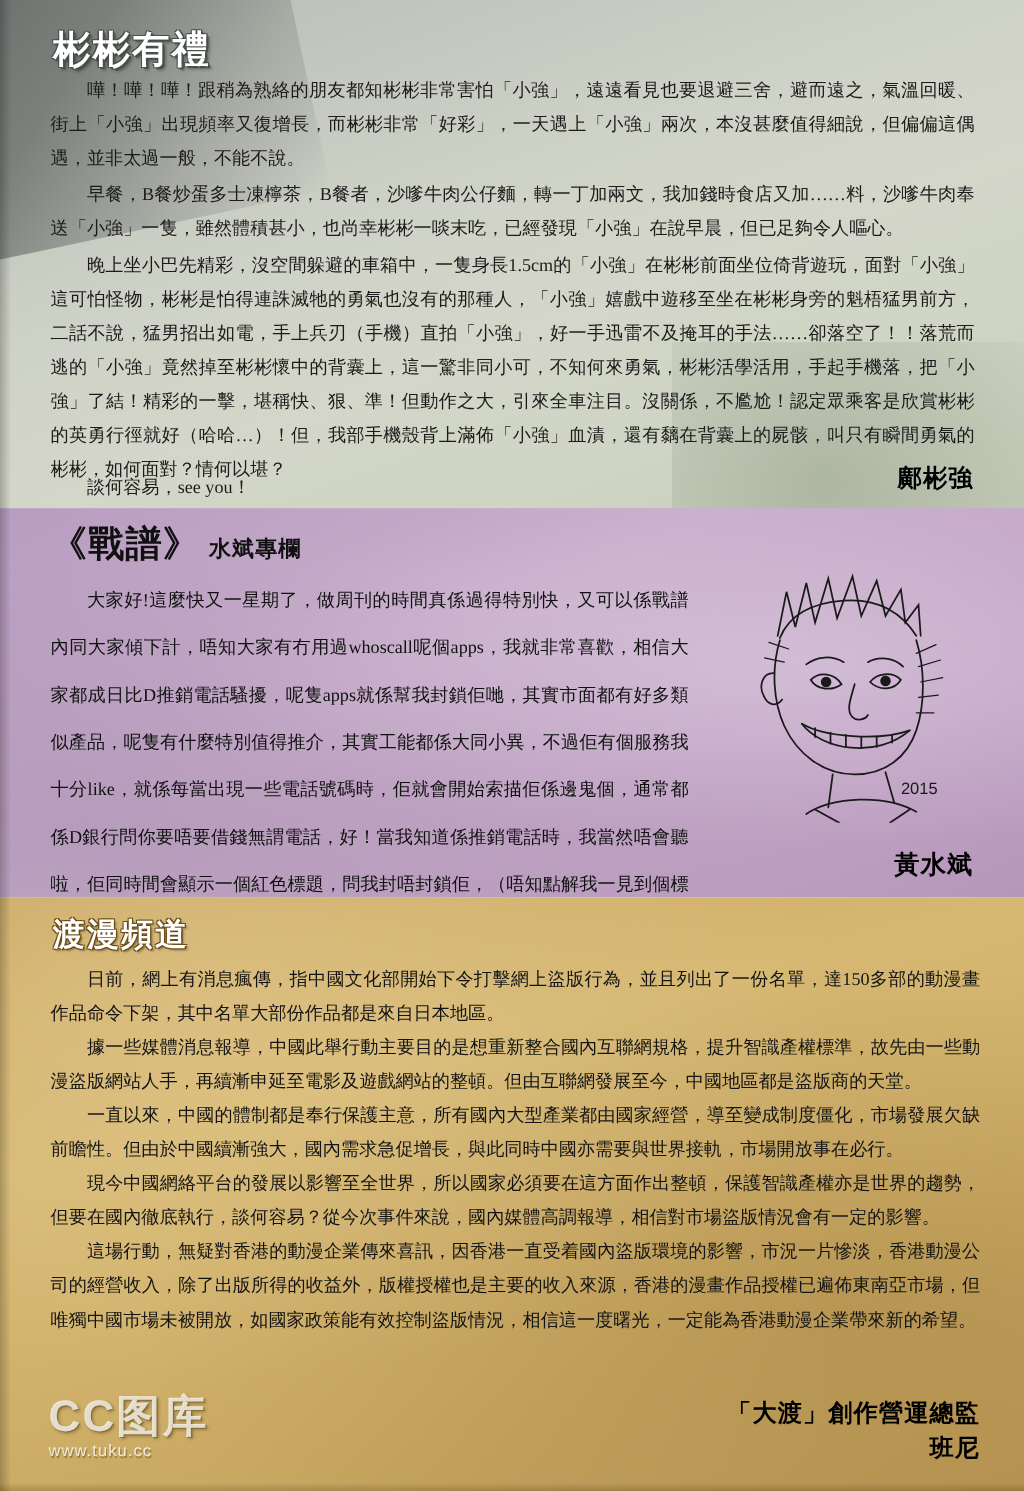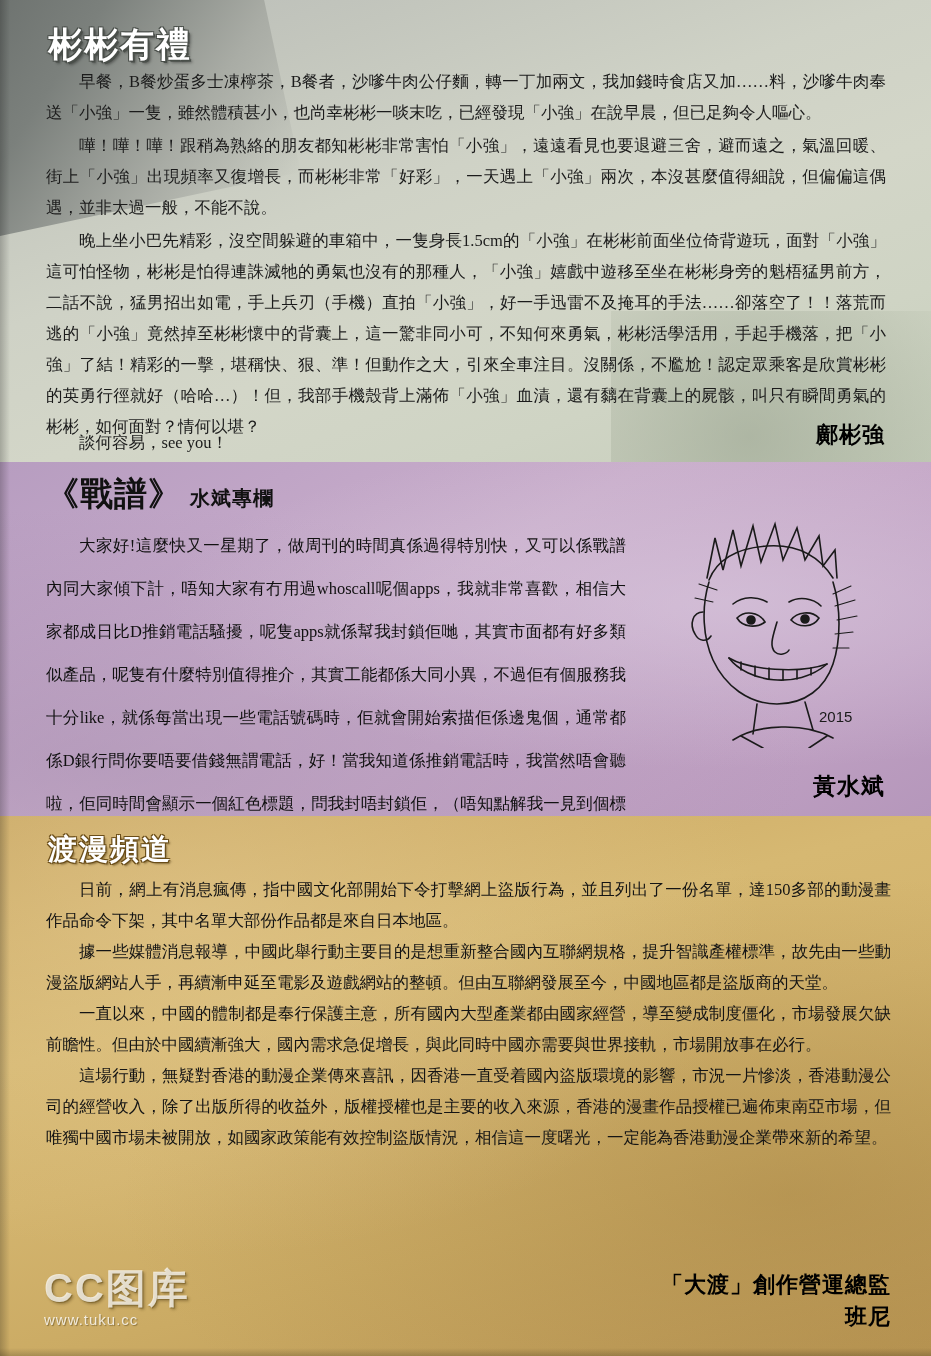--- a/index.html
+++ b/index.html
@@ -272,22 +272,22 @@
 </style>
 </head>
 <body>
 
 <div class="page">
 
   <div class="sec1">
     <div class="sec1-title">彬彬有禮</div>
 
     <div class="sec1-body">
+      <p>嘩！嘩！嘩！跟稍為熟絡的朋友都知彬彬非常害怕「小強」，遠遠看見也要退避三舍，避而遠之，氣溫回暖、街上「小強」出現頻率又復增長，而彬彬非常「好彩」，一天遇上「小強」兩次，本沒甚麼值得細說，但偏偏這偶遇，並非太過一般，不能不說。</p>
       <p>早餐，B餐炒蛋多士凍檸茶，B餐者，沙嗲牛肉公仔麵，轉一丁加兩文，我加錢時食店又加……料，沙嗲牛肉奉送「小強」一隻，雖然體積甚小，也尚幸彬彬一啖末吃，已經發現「小強」在說早晨，但已足夠令人嘔心。</p>
-      <p>嘩！嘩！嘩！跟稍為熟絡的朋友都知彬彬非常害怕「小強」，遠遠看見也要退避三舍，避而遠之，氣溫回暖、街上「小強」出現頻率又復增長，而彬彬非常「好彩」，一天遇上「小強」兩次，本沒甚麼值得細說，但偏偏這偶遇，並非太過一般，不能不說。</p>
       <p>晚上坐小巴先精彩，沒空間躲避的車箱中，一隻身長1.5cm的「小強」在彬彬前面坐位倚背遊玩，面對「小強」這可怕怪物，彬彬是怕得連誅滅牠的勇氣也沒有的那種人，「小強」嬉戲中遊移至坐在彬彬身旁的魁梧猛男前方，二話不說，猛男招出如電，手上兵刃（手機）直拍「小強」，好一手迅雷不及掩耳的手法……卻落空了！！落荒而逃的「小強」竟然掉至彬彬懷中的背囊上，這一驚非同小可，不知何來勇氣，彬彬活學活用，手起手機落，把「小強」了結！精彩的一擊，堪稱快、狠、準！但動作之大，引來全車注目。沒關係，不尷尬！認定眾乘客是欣賞彬彬的英勇行徑就好（哈哈…）！但，我部手機殼背上滿佈「小強」血漬，還有黐在背囊上的屍骸，叫只有瞬間勇氣的彬彬，如何面對？情何以堪？</p>
     </div>
 
     <div class="sec1-bye">談何容易，see you！</div>
     <div class="sec1-sign">鄺彬強</div>
   </div>
 
   <div class="sec2">
     <div class="sec2-title">
       <span class="main">《戰譜》</span>
@@ -336,20 +336,21 @@
     <div class="sec2-sign">黃水斌</div>
   </div>
 
   <div class="sec3">
     <div class="sec3-title">渡漫頻道</div>
 
     <div class="sec3-body">
       <p>日前，網上有消息瘋傳，指中國文化部開始下令打擊網上盜版行為，並且列出了一份名單，達150多部的動漫畫作品命令下架，其中名單大部份作品都是來自日本地區。</p>
       <p>據一些媒體消息報導，中國此舉行動主要目的是想重新整合國內互聯網規格，提升智識產權標準，故先由一些動漫盜版網站人手，再續漸申延至電影及遊戲網站的整頓。但由互聯網發展至今，中國地區都是盜版商的天堂。</p>
       <p>一直以來，中國的體制都是奉行保護主意，所有國內大型產業都由國家經營，導至變成制度僵化，市場發展欠缺前瞻性。但由於中國續漸強大，國內需求急促增長，與此同時中國亦需要與世界接軌，市場開放事在必行。</p>
+      <p>現今中國網絡平台的發展以影響至全世界，所以國家必須要在這方面作出整頓，保護智識產權亦是世界的趨勢，但要在國內徹底執行，談何容易？從今次事件來說，國內媒體高調報導，相信對市場盜版情況會有一定的影響。</p>
       <p>這場行動，無疑對香港的動漫企業傳來喜訊，因香港一直受着國內盜版環境的影響，市況一片慘淡，香港動漫公司的經營收入，除了出版所得的收益外，版權授權也是主要的收入來源，香港的漫畫作品授權已遍佈東南亞市場，但唯獨中國市場未被開放，如國家政策能有效控制盜版情況，相信這一度曙光，一定能為香港動漫企業帶來新的希望。</p>
     </div>
 
     <div class="sec3-sign">
       <div class="line1">「大渡」創作營運總監</div>
       <div class="line2">班尼</div>
     </div>
 
     <div class="watermark">
       <div class="wm-main">CC图库</div>

